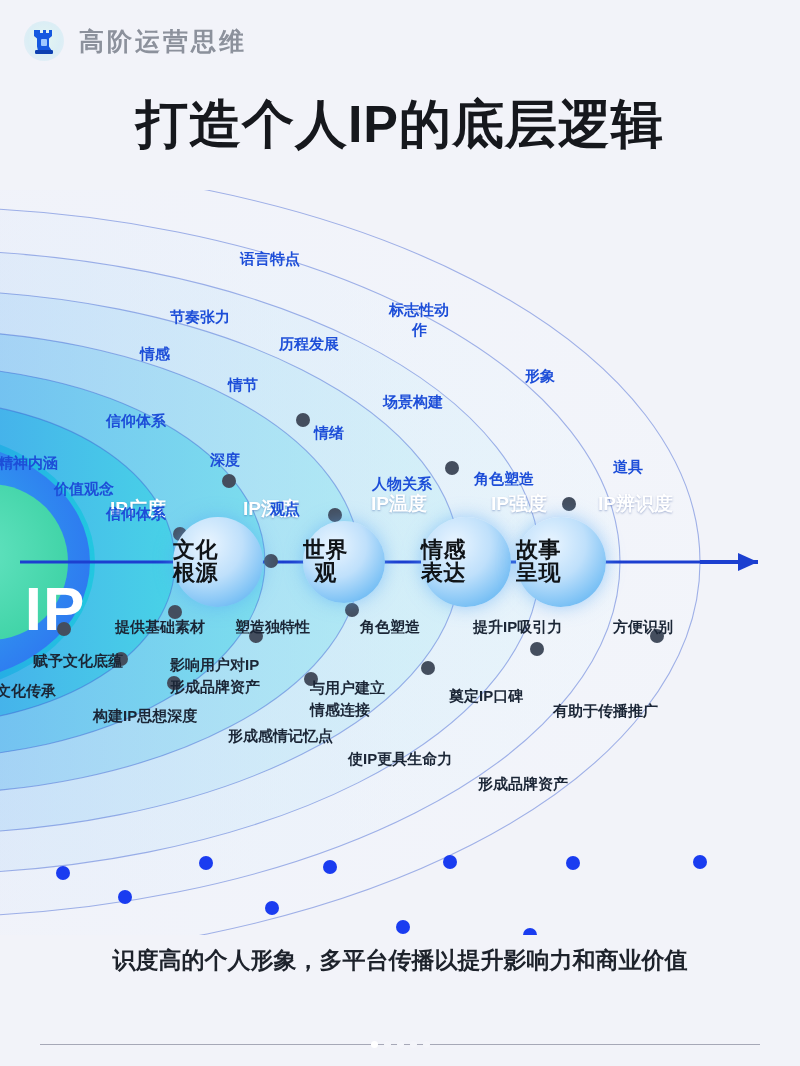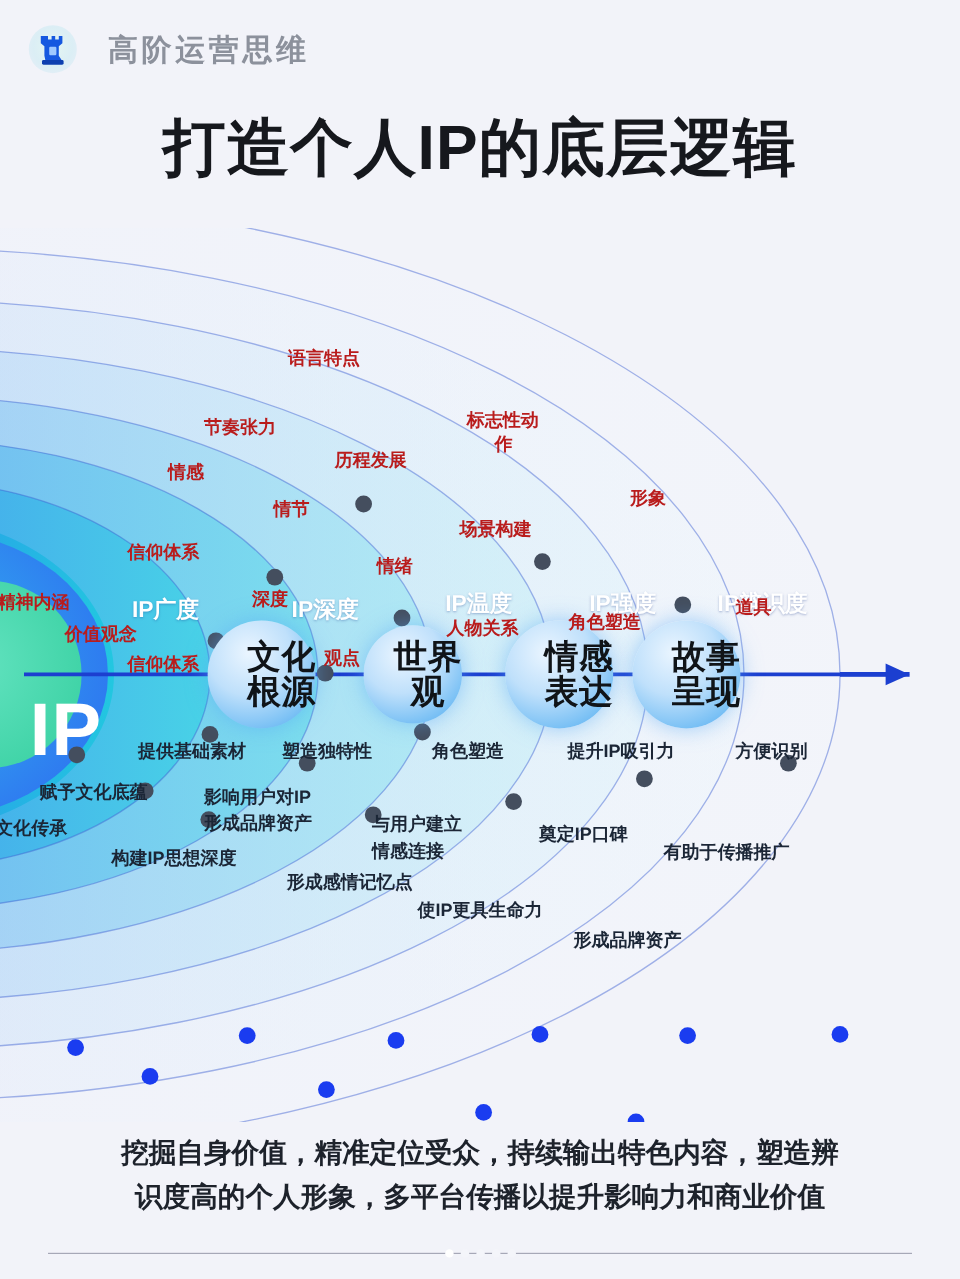--- a/index.html
+++ b/index.html
@@ -16,56 +16,56 @@
     display:flex; align-items:center; padding-left:24px;
   }
   .logo-badge{
     width:40px; height:40px; border-radius:50%;
     background:radial-gradient(circle at 50% 45%, #e4f6f2 0%, #dbeef5 55%, #e9eef8 100%);
     display:flex; align-items:center; justify-content:center;
     flex:0 0 auto;
   }
   .logo-badge svg{ display:block; }
   .brand-name{
-    margin-left:26px; font-size:25px; font-weight:700; color:#8c919c;
+    margin-left:15px; font-size:25px; font-weight:700; color:#8c919c;
     letter-spacing:3px;
   }
   
   .title{
     position:absolute; left:0; top:95px; width:800px;
     text-align:center; font-size:52px; font-weight:800; color:#16181d;
     letter-spacing:1px; line-height:1.12;
   }
   
   .diagram{
     position:absolute; left:0; top:190px; width:800px; height:745px;
   }
   .diagram svg{ display:block; }
 
   .lbl{
     position:absolute; white-space:nowrap; line-height:1.18;
     font-weight:700; pointer-events:none;
   }
   
-  .lbl-outer{ font-size:15px; color:#b91c1c;margin-top:40px; }
+  .lbl-outer{ font-size:15px; color:#1d4ed8; }
   
   .lbl-lower{ font-size:15px; color:#1b2636; }
   
   .lbl-metric{
     font-size:19px; font-weight:800; color:#ffffff;
     text-shadow:0 1px 2px rgba(30,60,140,.35);
   }
-  .lbl-center{ text-align:right; }
+  .lbl-center{ text-align:right;font-family:Liberation Serif, serif; }
 
   
   .node{
     position:absolute; border-radius:50%;
-    display:flex; align-items:center; justify-content:flex-end;
+    display:flex; align-items:center; justify-content:flex-start;
     text-align:center; font-weight:800; color:#101418;
-    font-size:28px; line-height:1.04; letter-spacing:.5px;
+    font-size:22px; line-height:1.04; letter-spacing:.5px;
     background:radial-gradient(circle at 38% 30%, #eaf5ff 0%, #bfe0fb 42%, #7dc2f5 74%, #4aa6ef 100%);
     box-shadow:0 0 18px rgba(90,170,245,.55);
   }
   .node-core{
     position:absolute;
     display:flex; align-items:center; justify-content:center;
     font-size:62px; font-weight:800; color:#ffffff;
     letter-spacing:1px;
   }
   
@@ -237,21 +237,21 @@
       <div>世界</div>
       <div>观</div>
     </div>
   </div>
   <div class="node" style="left:421px; top:327px; width:90px; height:90px;">
     <div>
       <div>情感</div>
       <div>表达</div>
     </div>
   </div>
-  <div class="node" style="left:527px; top:327px; width:90px; height:90px;">
+  <div class="node" style="left:516px; top:327px; width:90px; height:90px;">
     <div>
       <div>故事</div>
       <div>呈现</div>
     </div>
   </div>
 
   <div class="lbl lbl-metric" style="left:110px; top:308px;">IP广度</div>
   <div class="lbl lbl-metric" style="left:243px; top:308px;">IP深度</div>
   <div class="lbl lbl-metric" style="left:371px; top:303px;">IP温度</div>
   <div class="lbl lbl-metric" style="left:491px; top:303px;">IP强度</div>
@@ -279,32 +279,31 @@
 
   <div class="lbl lbl-lower" style="left:115px; top:428px;">提供基础素材</div>
   <div class="lbl lbl-lower" style="left:33px; top:462px;">赋予文化底蕴</div>
   <div class="lbl lbl-lower" style="left:-4px; top:492px;">文化传承</div>
   <div class="lbl lbl-lower" style="left:170px; top:466px;">影响用户对IP</div>
   <div class="lbl lbl-lower" style="left:170px; top:488px;">形成品牌资产</div>
   <div class="lbl lbl-lower" style="left:93px; top:517px;">构建IP思想深度</div>
   <div class="lbl lbl-lower" style="left:235px; top:428px;">塑造独特性</div>
   <div class="lbl lbl-lower" style="left:310px; top:489px;">与用户建立</div>
   <div class="lbl lbl-lower" style="left:310px; top:511px;">情感连接</div>
-  <div class="lbl lbl-lower" style="left:239px; top:537px;">形成感情记忆点</div>
+  <div class="lbl lbl-lower" style="left:228px; top:537px;">形成感情记忆点</div>
   <div class="lbl lbl-lower" style="left:360px; top:428px;">角色塑造</div>
   <div class="lbl lbl-lower" style="left:348px; top:560px;">使IP更具生命力</div>
   <div class="lbl lbl-lower" style="left:473px; top:428px;">提升IP吸引力</div>
   <div class="lbl lbl-lower" style="left:449px; top:497px;">奠定IP口碑</div>
   <div class="lbl lbl-lower" style="left:478px; top:585px;">形成品牌资产</div>
   <div class="lbl lbl-lower" style="left:613px; top:428px;">方便识别</div>
   <div class="lbl lbl-lower" style="left:553px; top:512px;">有助于传播推广</div>
 </div>
 
 <div class="footer">
-  <div>挖掘自身价值，精准定位受众，持续输出特色内容，塑造辨</div>
   <div>识度高的个人形象，多平台传播以提升影响力和商业价值</div>
 </div>
 
 <div class="pager">
   <div class="pager-line"></div>
   <div class="pager-dots">
     <span class="pdot on"></span>
     <span class="pdot"></span>
     <span class="pdot"></span>
     <span class="pdot"></span>

